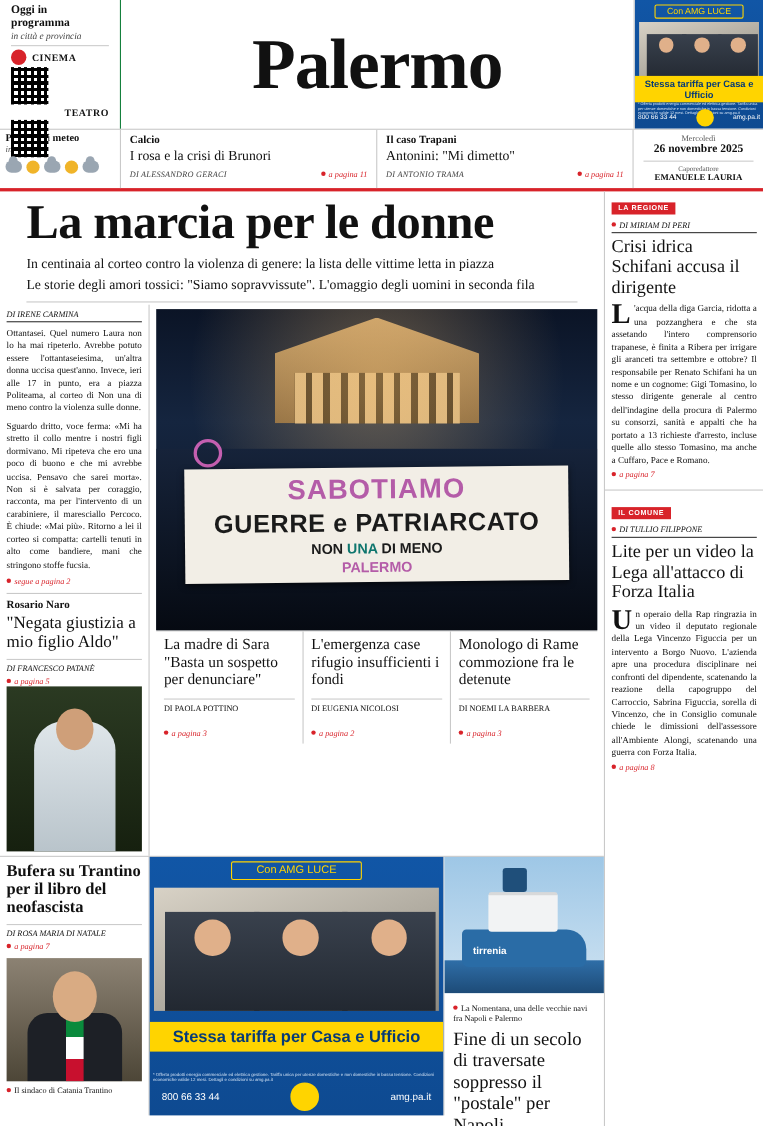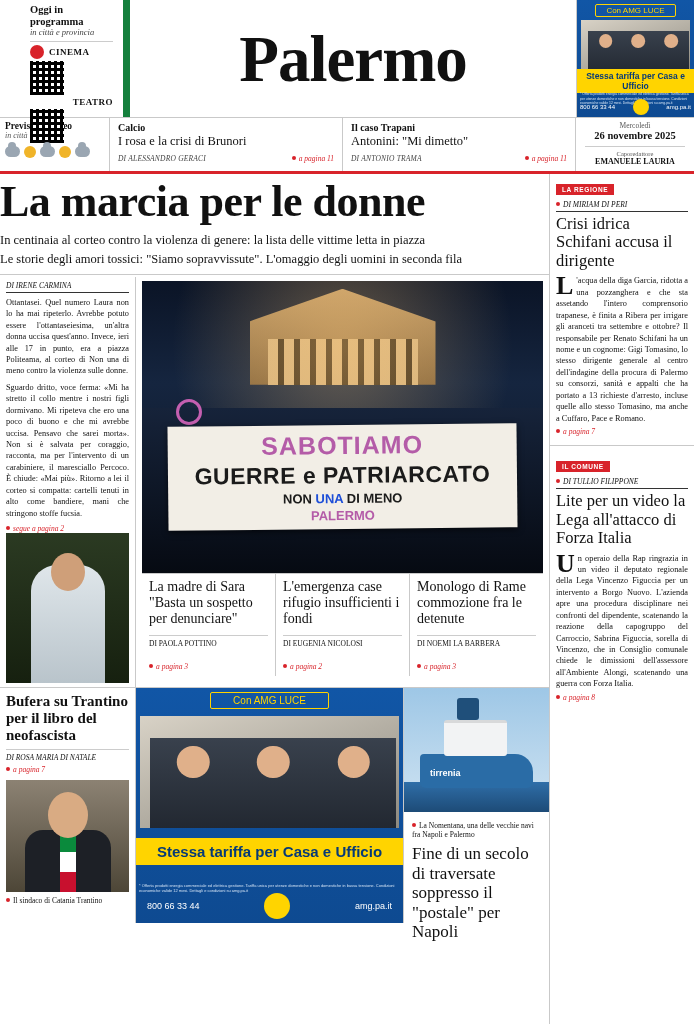--- a/index.html
+++ b/index.html
@@ -8,22 +8,22 @@
     background: #ffffff;
     font-family: "Liberation Serif", serif;
     color: #111;
     overflow: hidden;
   }
   .page { position: relative; width: 694px; height: 1024px; }
 
   
   .topbar { display: flex; height: 118px; border-bottom: 1px solid #c9c9c9; }
   .topbar-left {
-    width: 110px; border-right: 7px solid #15803d;
-    padding: 4px 10px; position: relative; margin-left: 20px;
+    width: 110px; border-right: 1px solid #15803d;
+    padding: 4px 10px; position: relative;
   }
   .tl-title { font-size: 10.5px; font-weight: bold; line-height: 1.1; }
   .tl-sub { font-size: 8.5px; font-style: italic; color: #444; line-height: 1.2; margin-bottom: 4px;}
   .tl-rule { border-top: 1px solid #ccc; margin: 3px 0; }
   .tl-cat { font-size: 9px; font-weight: bold; letter-spacing: .5px; }
   .qr { width: 34px; height: 34px; background:
       repeating-linear-gradient(90deg,#000 0 3px,#fff 3px 6px),
       repeating-linear-gradient(0deg,#000 0 3px,transparent 3px 6px);
       background-blend-mode: multiply; margin: 2px 0; }
   .tl-row { display: flex; align-items: center; gap: 5px; }
@@ -91,21 +91,21 @@
   .date-rule { border-top: 1px solid #ccc; margin: 3px 4px; }
   .cap-l { font-size: 6.5px; color: #555; }
   .cap-n { font-size: 8px; font-weight: bold; }
 
   
   .main { display: flex; height: 855px; }
   .left { width: 550px; border-right: 1px solid #c9c9c9; }
   .right { width: 144px; }
 
   
-  .hl { padding: 6px 0 2px; }
+  .hl { padding: 6px 24px 2px; }
   .hl h1 { font-size: 44px; line-height: 1.0; font-weight: bold; letter-spacing: -0.5px; }
   .hl-sub { margin-top: 8px; font-size: 12.5px; line-height: 1.35; }
   .hl-rule { border-top: 1px solid #c9c9c9; margin: 6px 0 0; }
 
   .cols { display: flex; }
   .col-a { width: 136px; border-right: 1px solid #c9c9c9; padding: 4px 6px; }
   .col-b { flex: 1; padding: 4px 6px 0; }
   .art-by { font-size: 7.5px; font-style: italic; text-transform: uppercase; border-bottom: 1px solid #333;
      padding-bottom: 2px; margin-bottom: 4px; }
   .art-p { font-size: 8.3px; line-height: 1.38; text-align: justify; margin-bottom: 5px; }
@@ -120,21 +120,21 @@
      background: repeating-linear-gradient(90deg, #e0bd86 0 10px, #3a2c18 10px 16px); opacity:.9;}
   .ph-glow { position: absolute; inset: 0; background: radial-gradient(ellipse at 50% 22%, rgba(255,200,120,.35), transparent 60%); }
   .ph-crowd { position: absolute; left: 0; right: 0; bottom: 0; height: 165px;
      background: linear-gradient(#16233a, #060a12); }
   .ph-banner { position: absolute; left: 26px; right: 26px; bottom: 44px; height: 104px;
      background: #f2eee6; transform: rotate(-0.6deg); box-shadow: 0 2px 6px rgba(0,0,0,.6);
      display: flex; flex-direction: column; justify-content: center; align-items: center; gap: 2px; }
   .bn1 { font-family: "Liberation Sans", sans-serif; font-weight: bold; font-size: 25px; color: #b45ca8; letter-spacing: 1px;}
   .bn2 { font-family: "Liberation Sans", sans-serif; font-weight: bold; font-size: 23px; color: #1b1b1b; letter-spacing: .5px;}
   .bn3 { font-family: "Liberation Sans", sans-serif; font-weight: bold; font-size: 13px; color: #1b1b1b; }
-  .bn3 .pk { color: #1d4ed8; }
+  .bn3 .pk { color: #0f766e; }
   .bn4 { font-family: "Liberation Sans", sans-serif; font-weight: bold; font-size: 13px; color: #b45ca8; }
   .ph-sym { position: absolute; left: 34px; bottom: 148px; width: 26px; height: 26px; border: 3px solid #c45fb0; border-radius: 50%; }
 
   .side-box { border-top: 1px solid #c9c9c9; margin-top: 6px; padding-top: 5px; }
   .sb-kick { font-size: 10px; font-weight: bold; }
   .sb-head { font-size: 15.5px; line-height: 1.12; margin-top: 2px; }
   .sb-by { font-size: 7.5px; font-style: italic; text-transform: uppercase; margin-top: 6px; border-top: 1px solid #ccc; padding-top: 3px;}
   .sb-pg { font-size: 7.5px; color: #d8232a; font-style: italic; margin-top: 3px; }
 
   .photo2 { width: 100%; height: 150px; background: linear-gradient(#2b3a22,#16200f); position: relative; overflow: hidden;}
@@ -288,20 +288,26 @@
         <div class="hl-rule"></div>
       </div>
 
       <div class="cols">
         <div class="col-a">
           <div class="art-by">di IRENE CARMINA</div>
           <div class="art-p">Ottantasei. Quel numero Laura non lo ha mai ripeterlo. Avrebbe potuto essere l'ottantaseiesima, un'altra donna uccisa quest'anno. Invece, ieri alle 17 in punto, era a piazza Politeama, al corteo di Non una di meno contro la violenza sulle donne.</div>
           <div class="art-p">Sguardo dritto, voce ferma: «Mi ha stretto il collo mentre i nostri figli dormivano. Mi ripeteva che ero una poco di buono e che mi avrebbe uccisa. Pensavo che sarei morta». Non si è salvata per coraggio, racconta, ma per l'intervento di un carabiniere, il maresciallo Percoco. È chiude: «Mai più». Ritorno a lei il corteo si compatta: cartelli tenuti in alto come bandiere, mani che stringono stoffe fucsia.</div>
           <div class="seg"><span class="dot"></span><span>segue a pagina 2</span></div>
 
+          <div class="side-box">
+            <div class="sb-kick">Rosario Naro</div>
+            <div class="sb-head">"Negata giustizia a mio figlio Aldo"</div>
+            <div class="sb-by">di FRANCESCO PATANÈ</div>
+            <div class="sb-pg"><span class="dot"></span><span>a pagina 5</span></div>
+          </div>
 
           <div class="photo2">
             <div class="p2-person"></div>
             <div class="p2-head"></div>
           </div>
         </div>
 
         <div class="col-b">
           <div class="photo">
             <div class="ph-building"></div>

